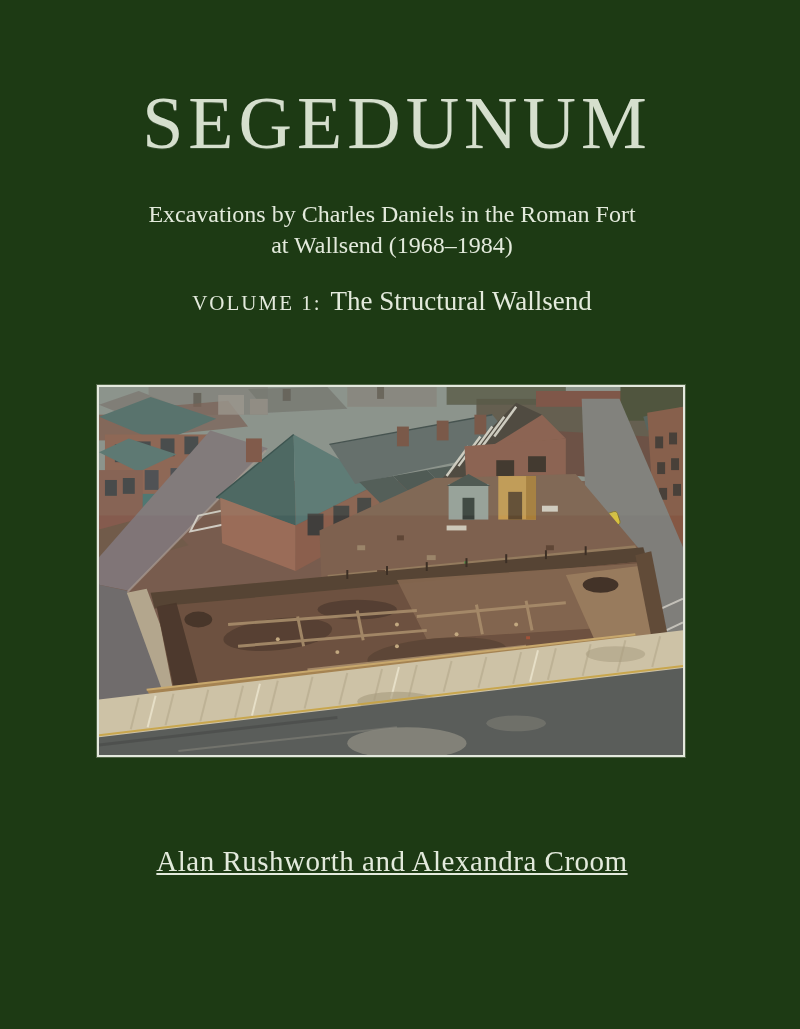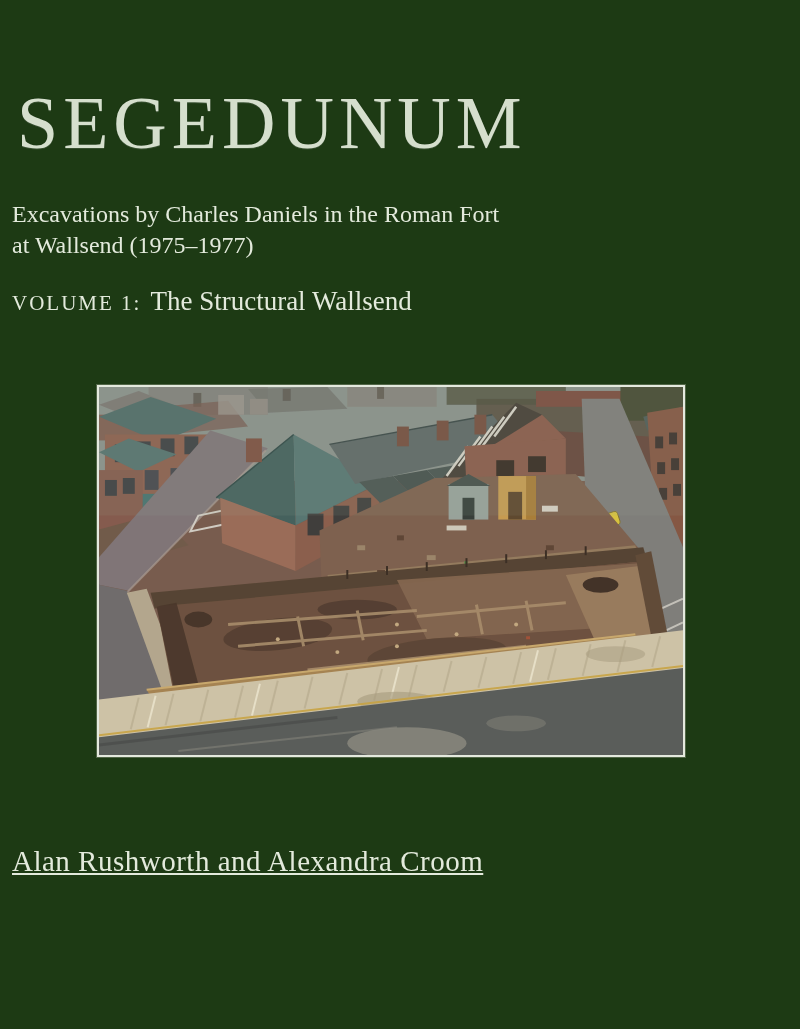--- a/index.html
+++ b/index.html
@@ -1,21 +1,21 @@
 <!DOCTYPE html>
 <html style="--bg: #1d3a14; --title-color: #d5dfcd; --text-color: #e3eadc; --frame-color: #e4e9de; --car-yellow: #d9c33c; --roof-slate: #4f6a66; --brick-red: #94614d; --excavation-brown: #6b4e3c; --road-grey: #575a57;"><head>
 <meta charset="utf-8">
 <style>
   html,body{margin:0;padding:0;}
   body{
     width:800px;height:1029px;position:relative;overflow:hidden;
     background:var(--bg,#1d3a14);
     font-family:"Liberation Serif","DejaVu Serif",serif;
   }
-  .center-band{position:absolute;left:12px;width:784px;text-align:left;}
+  .center-band{position:absolute;left:0;width:784px;text-align:center;}
   .title{
     top:86px;font-size:74px;line-height:1;letter-spacing:5px;padding-left:5px;
     color:var(--title-color,#d5dfcd);
     text-shadow:0 1px 0 rgba(255,255,255,.12), 0 0 1px rgba(20,40,20,.6);
   }
   .subtitle{
     top:199px;font-size:24px;line-height:31px;
     color:var(--text-color,#e3eadc);
   }
   .volume{
@@ -35,21 +35,21 @@
   }
   .photo-frame svg{display:block;width:100%;height:100%;}
 </style>
 </head>
 <body>
 
 <div class="center-band title">SEGEDUNUM</div>
 
 <div class="center-band subtitle">
   <div>Excavations by Charles Daniels in the Roman Fort</div>
-  <div>at Wallsend (1975–1977)</div>
+  <div>at Wallsend (1968–1984)</div>
 </div>
 
 <div class="center-band volume">
   <span class="vol-label">VOLUME 1:</span><span>The Structural Wallsend</span>
 </div>
 
 <div class="photo-frame" role="img" aria-label="Aerial photograph of the excavation trench at Wallsend Roman fort surrounded by terraced houses, demolition ground, roads and a parked yellow car">
   <svg viewBox="0 0 588 372" preserveAspectRatio="none">
 
     <g>

